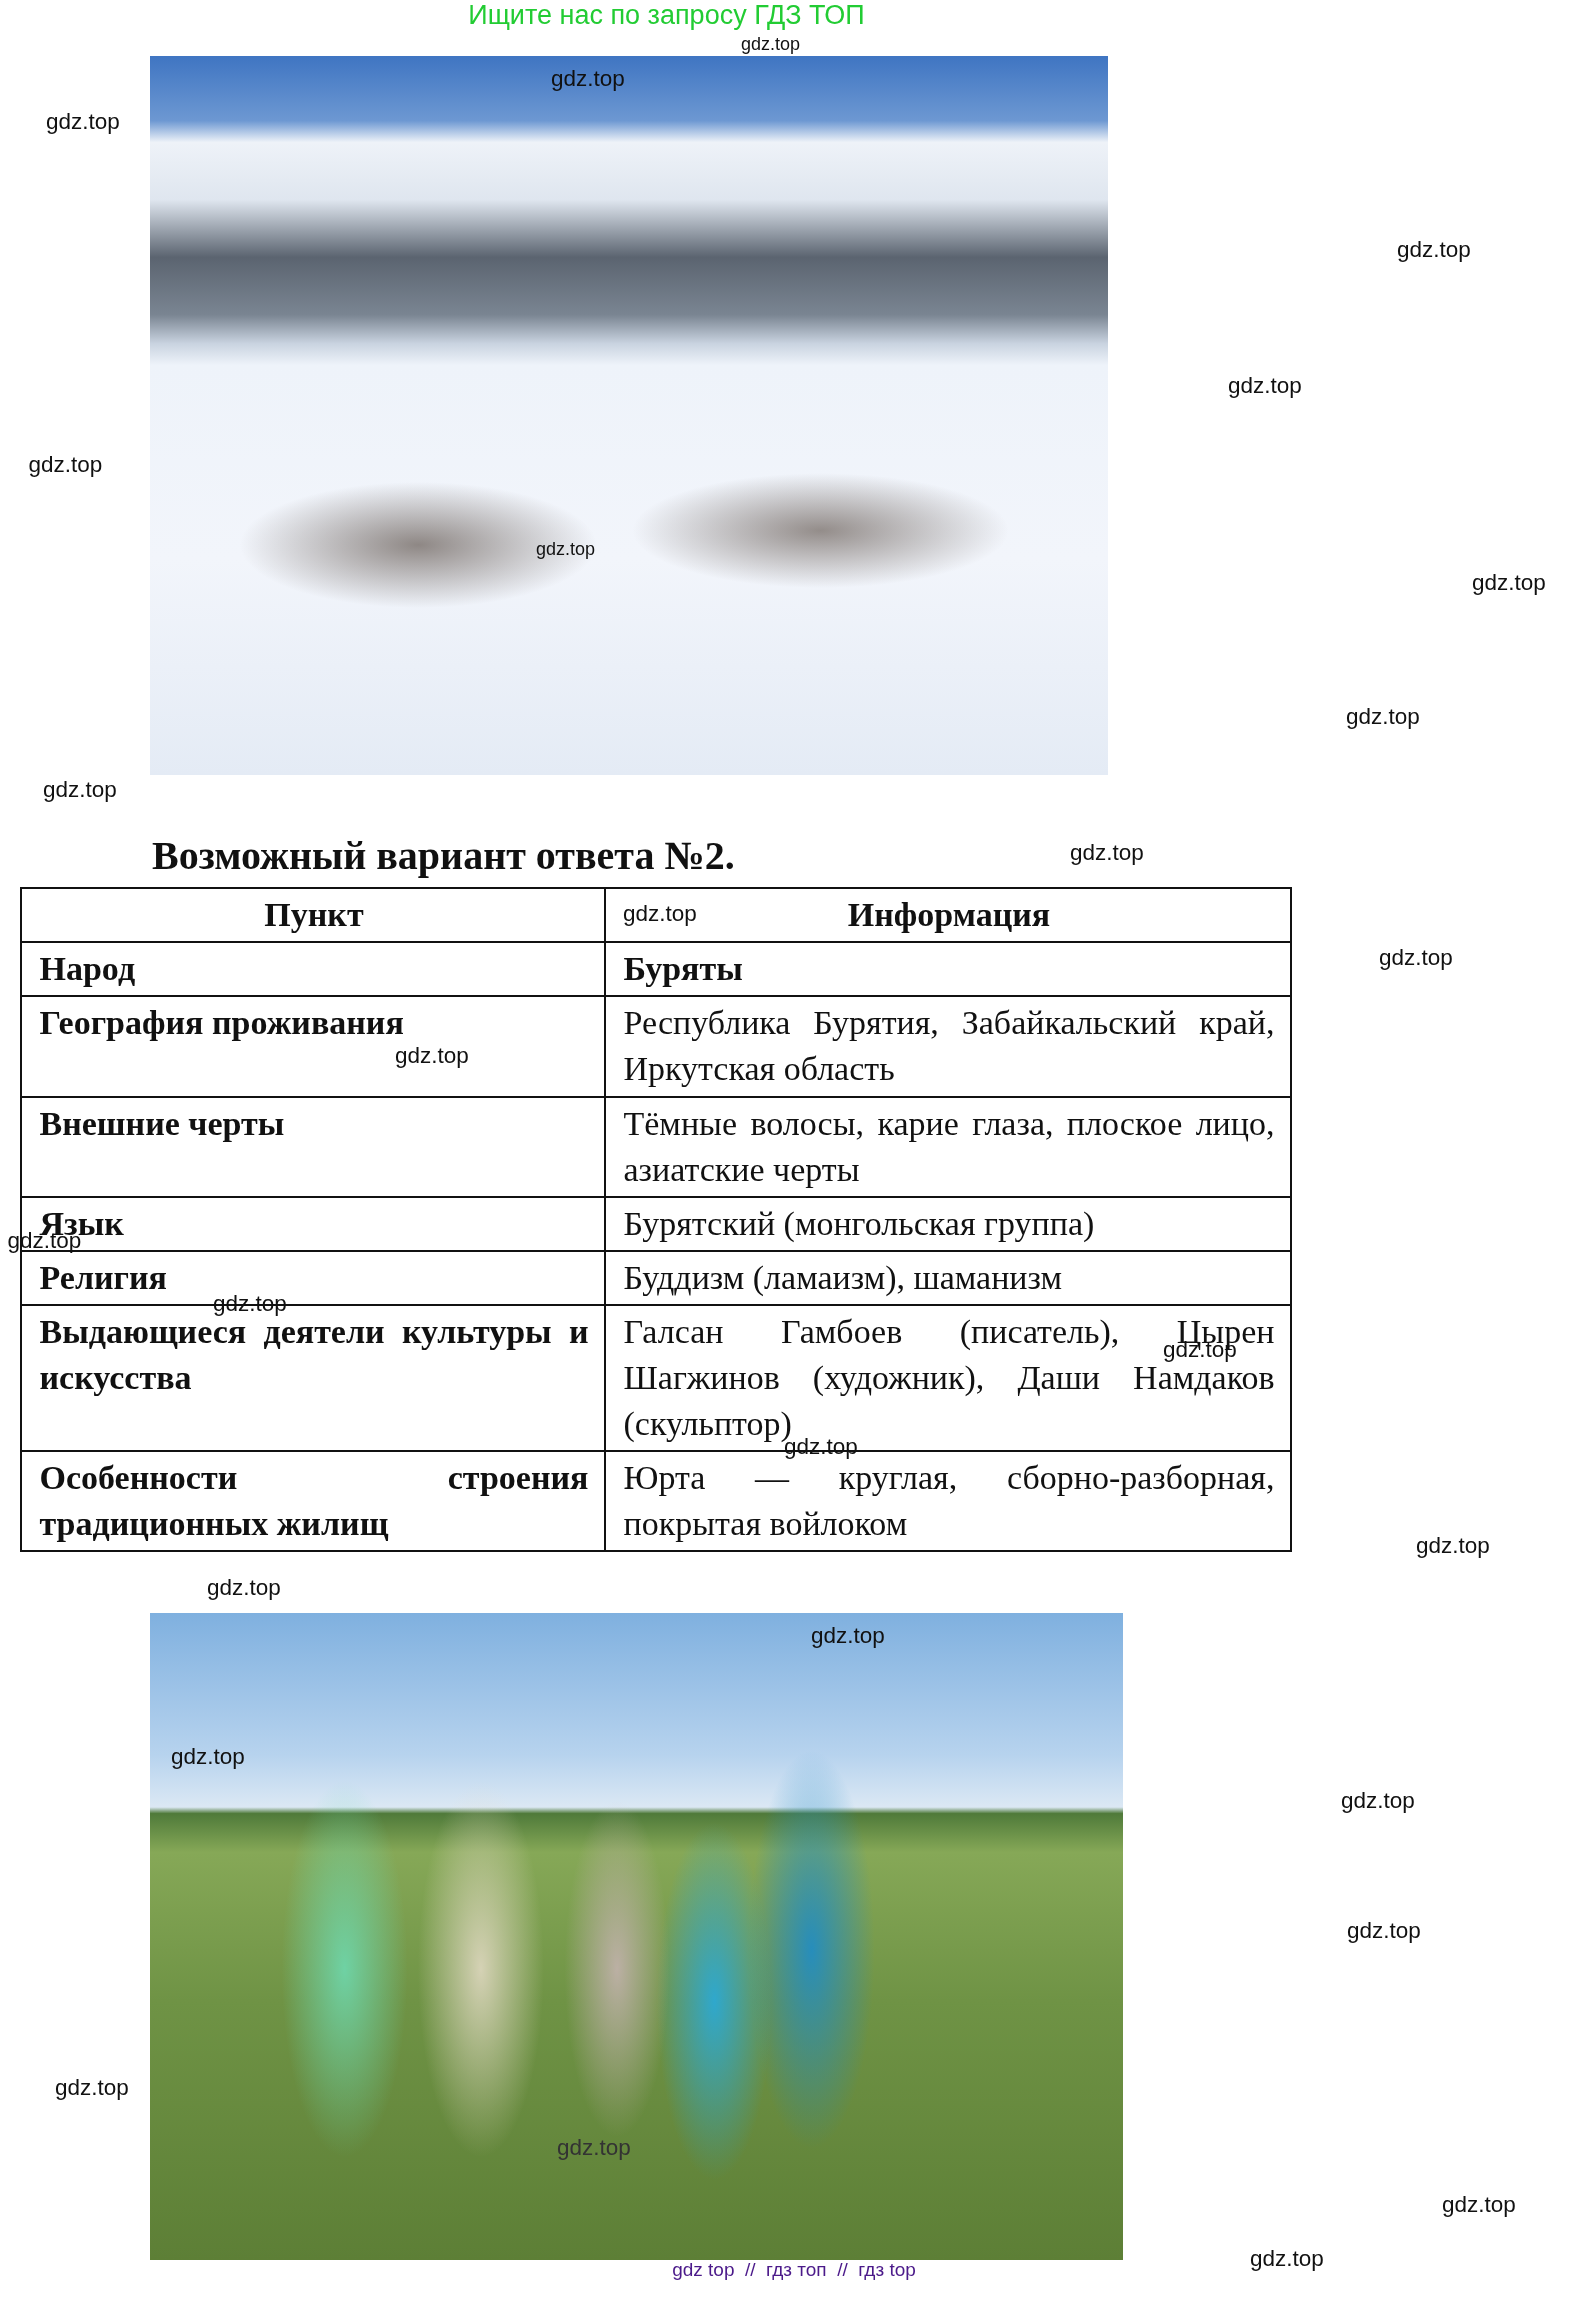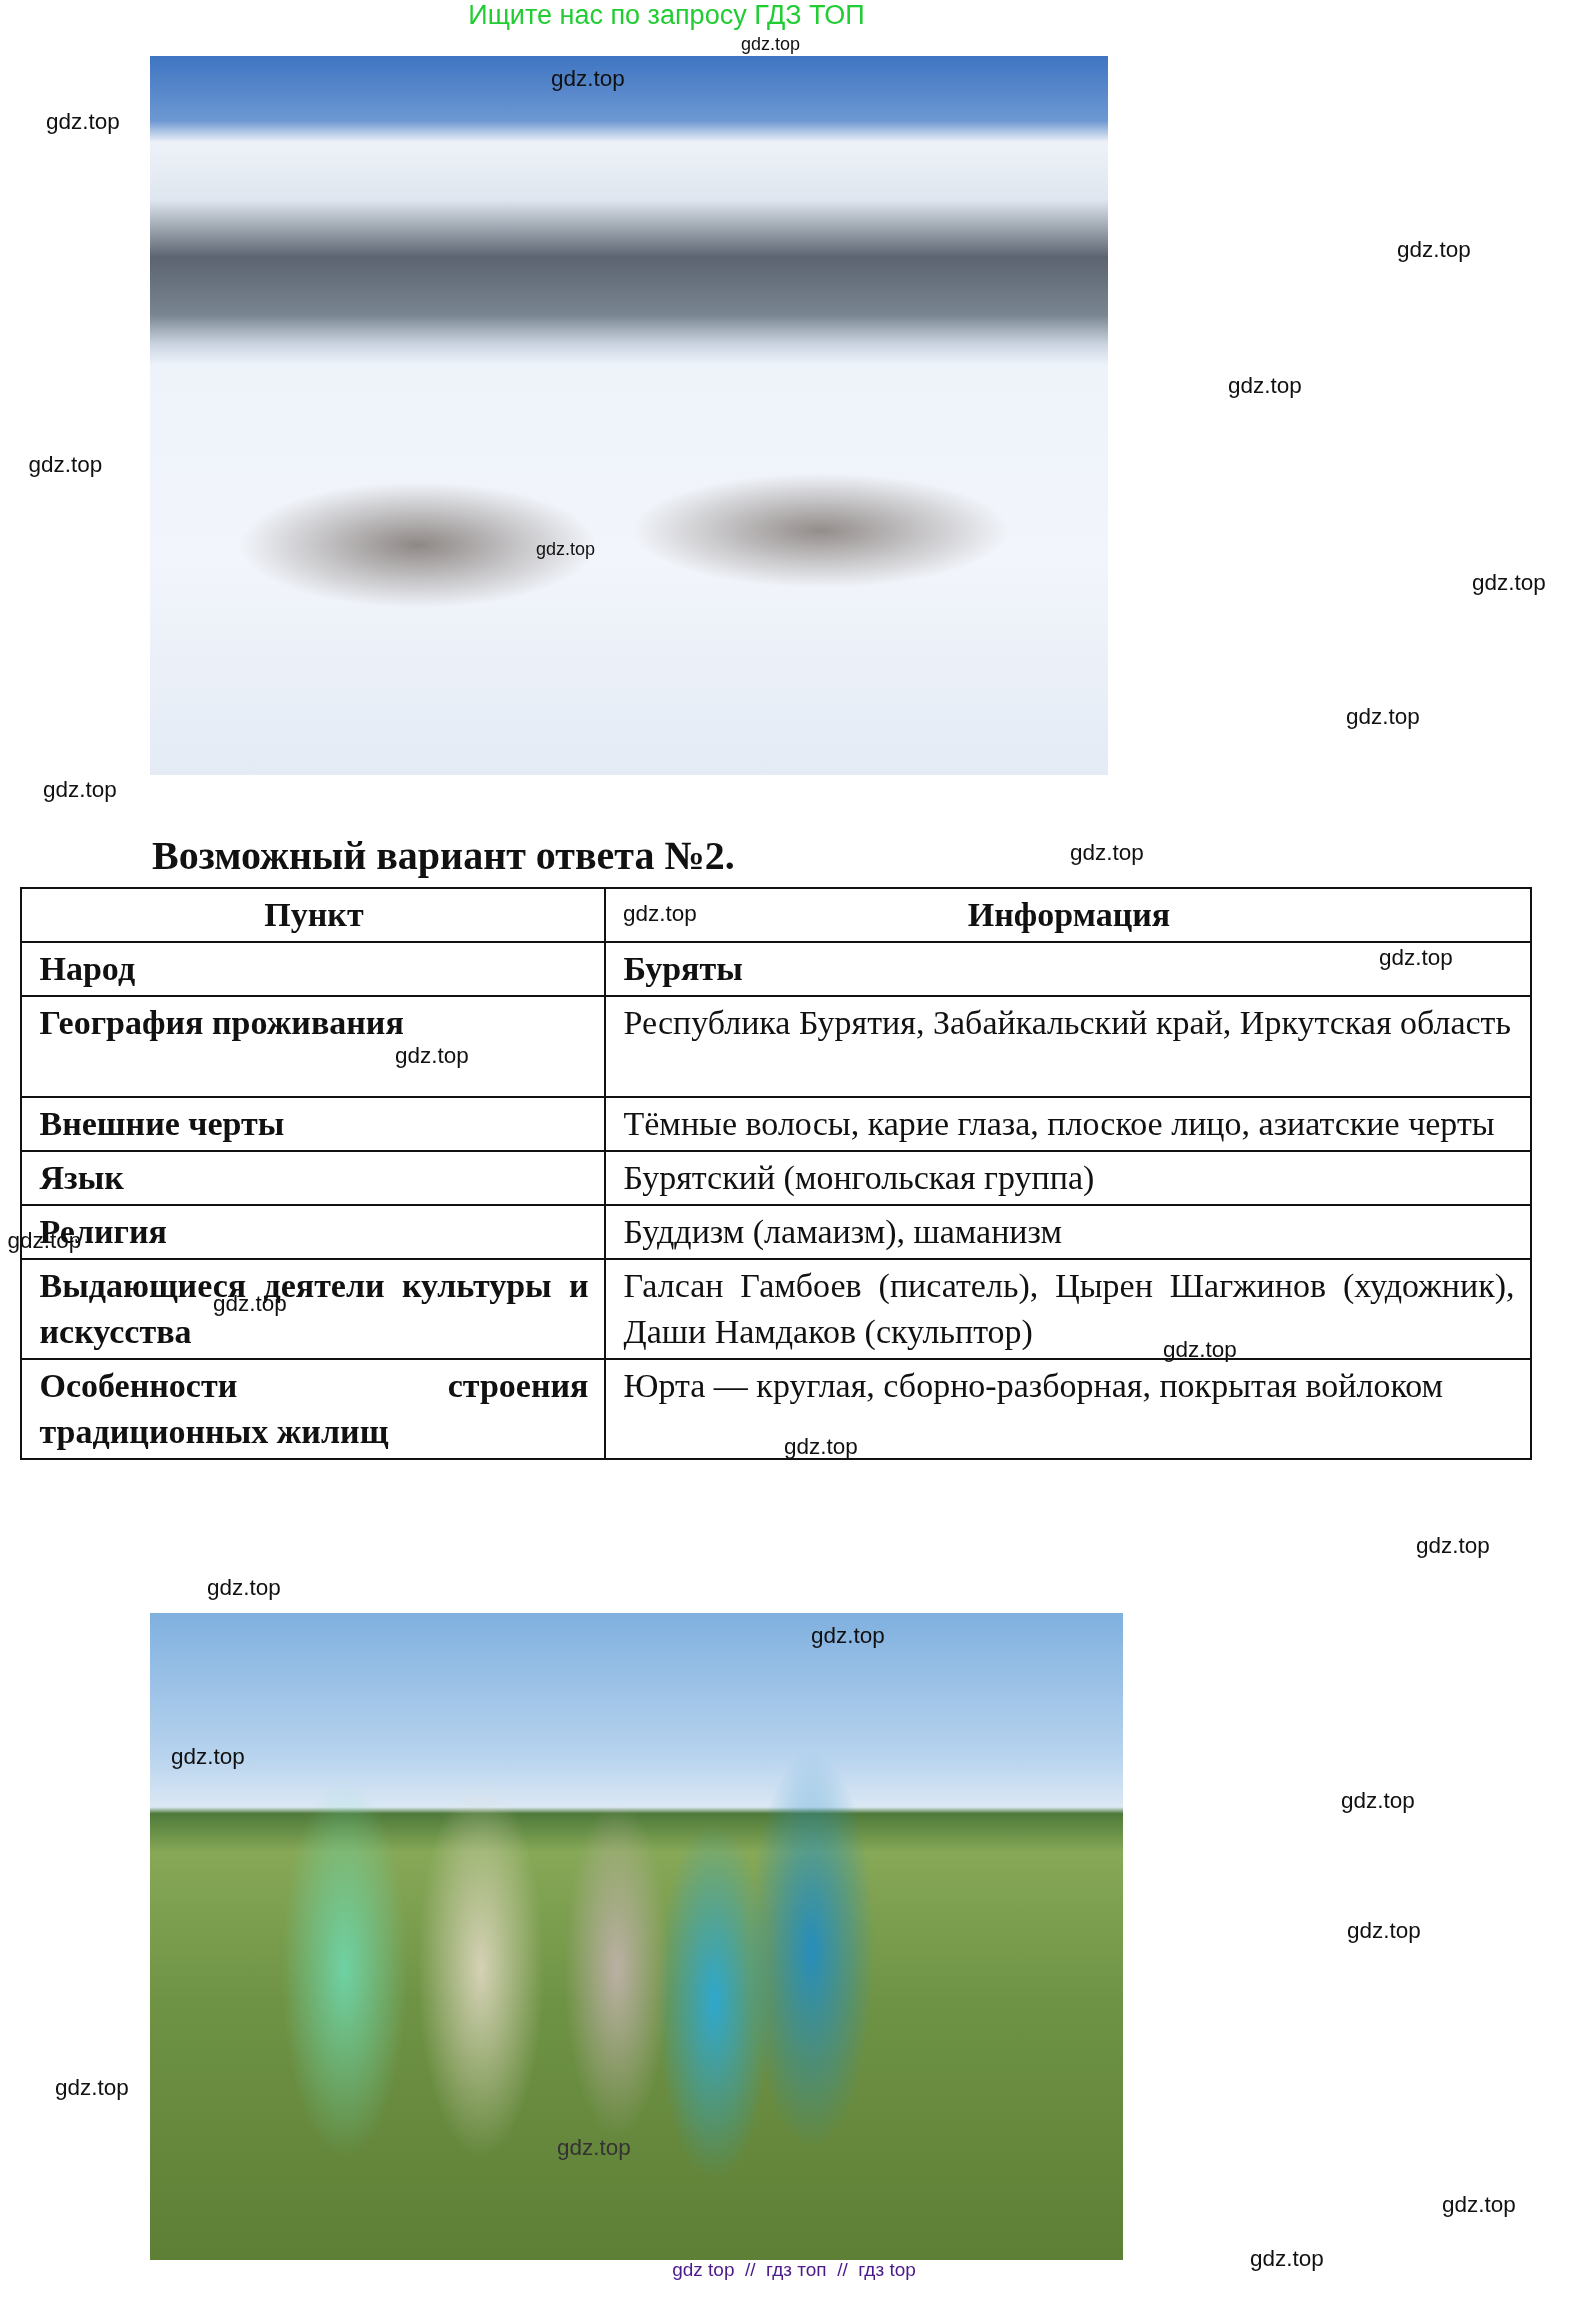--- a/index.html
+++ b/index.html
@@ -38,21 +38,21 @@
       radial-gradient(ellipse 75px 240px at 48% 55%, rgba(200,180,180,0.85), rgba(0,0,0,0) 70%),
       radial-gradient(ellipse 82px 255px at 58% 60%, rgba(40,170,220,0.9), rgba(0,0,0,0) 70%),
       radial-gradient(ellipse 90px 284px at 68% 52%, rgba(30,140,200,0.9), rgba(0,0,0,0) 70%),
       linear-gradient(180deg, #7fb0df 0%, #b7d3ee 22%, #dbe8f4 30%, #4f7a3a 31%, #86a857 37%, #6f9345 60%, #5d7f36 100%);
   }
   .answer-title {
     left: 152px; top: 832px; font-size: 40px; font-weight: bold; color: #111111;
     white-space: nowrap;
   }
   table.info {
-    position: absolute; left: 19.5px; top: 887px; width: 1512px;
+    position: absolute; left: 19.5px; top: 887px; width: 1272px;
     border-collapse: collapse; font-size: 34px; color: #111111;
   }
   table.info td, table.info th {
     border: 2.2px solid #111111; vertical-align: top;
     padding: 3px 15px 3px 18px; line-height: 46px;
   }
   table.info th { font-weight: bold; text-align: center; }
   table.info td.key { width: 549px; font-weight: bold; text-align: justify; text-align-last: left; }
   table.info td.val { text-align: justify; text-align-last: left; }
   table.info td.val.first { font-weight: bold; }

